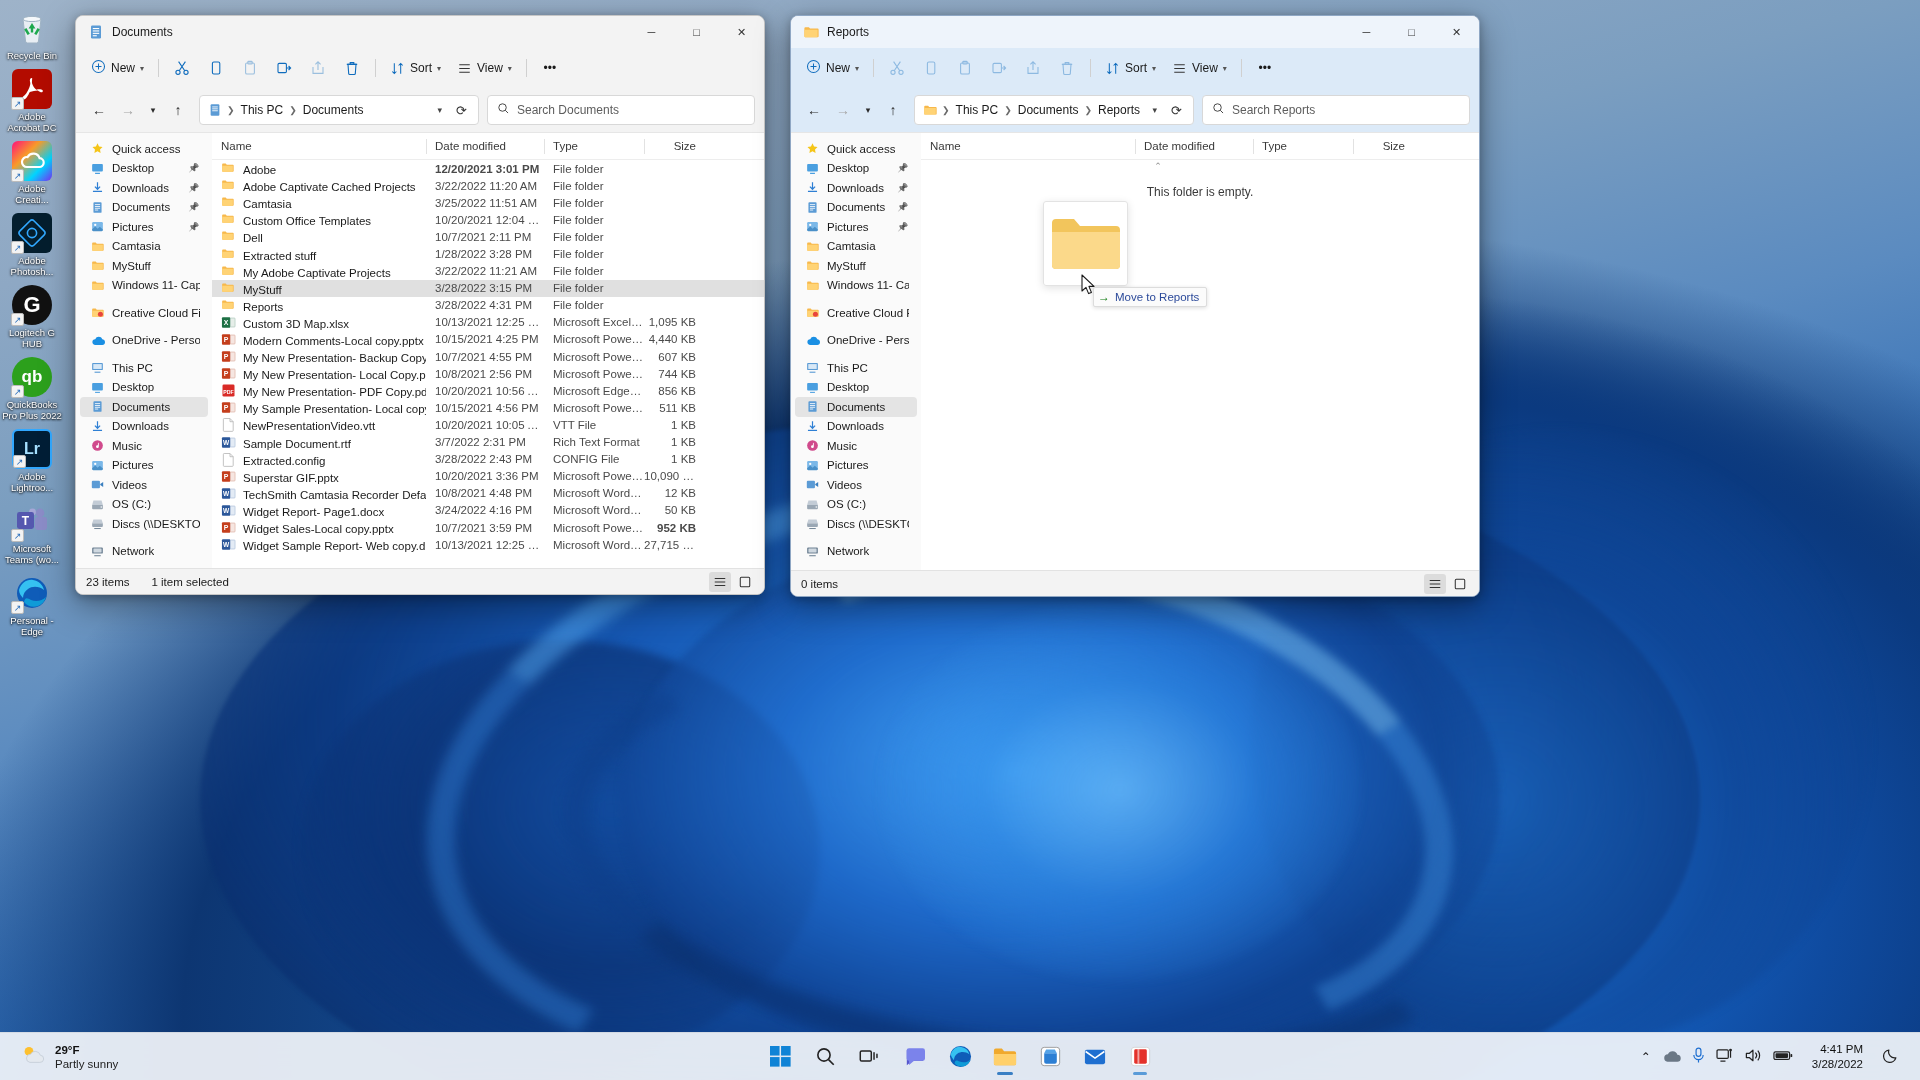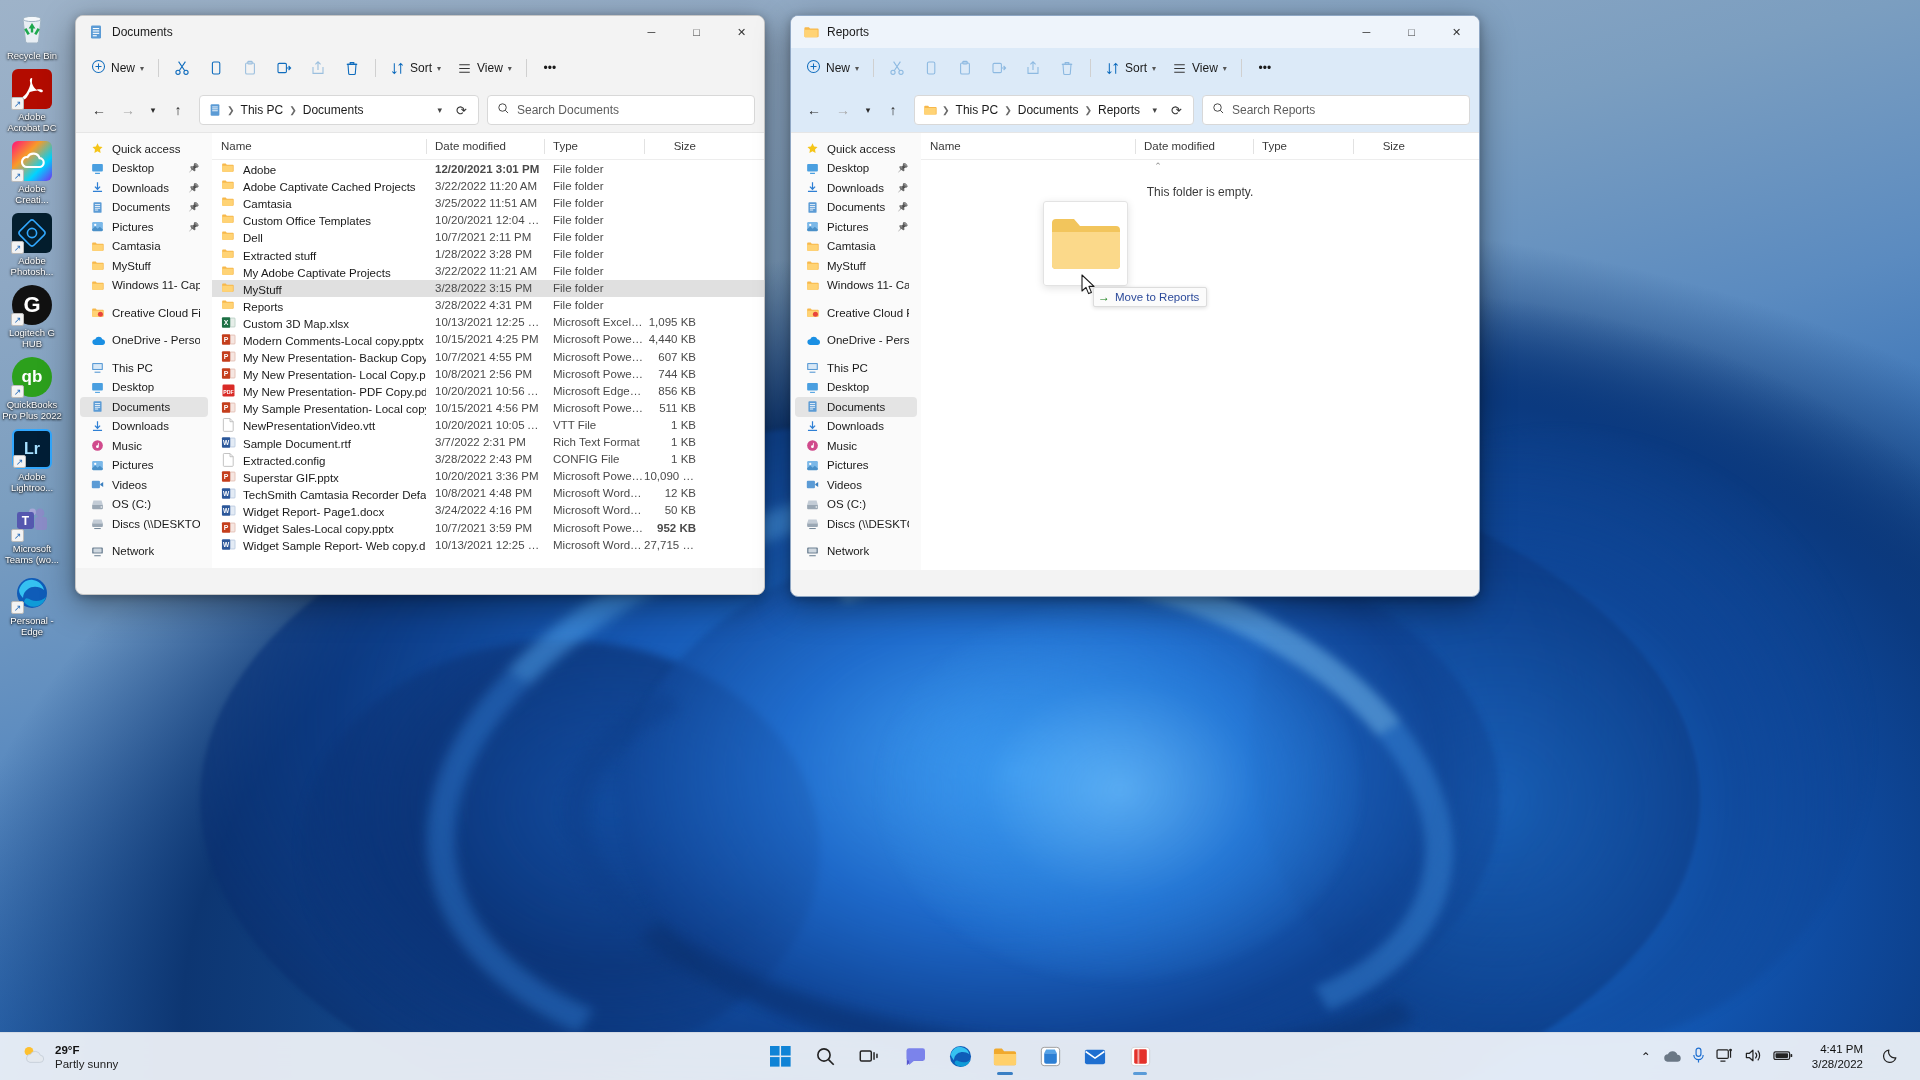--- a/index.html
+++ b/index.html
@@ -1132,20 +1132,36 @@
               <span>Widget Sample Report- Web copy.docx</span>
             </div>
             <div class="cell" style="width: 118px; color: rgb(74, 74, 74);">10/13/2021 12:25 PM</div>
             <div class="cell" style="width: 100px; color: rgb(74, 74, 74);">Microsoft Word D...</div>
             <div class="cell size" style="width: 62px; color: rgb(74, 74, 74);">27,715 KB</div>
           </div>
         </div>
     </div>
   </div>
 
+  <div class="statusbar">
+    <span>23 items</span>
+    <span>1 item selected</span>
+    <div class="viewtoggles">
+      <div class="vt active">
+        <svg width="14" height="14" viewBox="0 0 16 16">
+            <path d="M2 4h12M2 8h12M2 12h12" stroke="#333" stroke-width="1.2"></path>
+          </svg>
+      </div>
+      <div class="vt">
+        <svg width="14" height="14" viewBox="0 0 16 16">
+            <rect x="2.6" y="2.6" width="10.8" height="10.8" rx="1.2" fill="none" stroke="#333" stroke-width="1.2"></rect>
+          </svg>
+      </div>
+    </div>
+  </div>
 </div>
 
 <div class="win" id="win-reports">
 
   <div class="titlebar">
     <span class="tb-icon">
       <svg width="16" height="16" viewBox="0 0 16 16">
           <path d="M1.4 4.2a1 1 0 0 1 1-1h3.4l1.3 1.4h7.5a1 1 0 0 1 1 1v6.6a1 1 0 0 1-1 1H2.4a1 1 0 0 1-1-1Z" fill="#f7b84b"></path>
           <path d="M1.4 5.8h13.2v6.4a1 1 0 0 1-1 1H2.4a1 1 0 0 1-1-1Z" fill="#ffd375"></path>
         </svg>
@@ -1465,20 +1481,35 @@
       <div class="ch" style="width: 214px;">Name</div>
           <div class="ch" style="width: 118px;">Date modified</div>
           <div class="ch" style="width: 100px;">Type</div>
           <div class="ch" style="width: 62px; text-align: right; justify-content: flex-end; padding-right: 10px; padding-left: 0px;">Size</div>
         </div>
       <span class="scroll-caret" style="top:28px;left:237px;">⌃</span>
       <div class="empty-msg">This folder is empty.</div>
     </div>
   </div>
 
+  <div class="statusbar">
+    <span>0 items</span>
+    <div class="viewtoggles">
+      <div class="vt active">
+        <svg width="14" height="14" viewBox="0 0 16 16">
+            <path d="M2 4h12M2 8h12M2 12h12" stroke="#333" stroke-width="1.2"></path>
+          </svg>
+      </div>
+      <div class="vt">
+        <svg width="14" height="14" viewBox="0 0 16 16">
+            <rect x="2.6" y="2.6" width="10.8" height="10.8" rx="1.2" fill="none" stroke="#333" stroke-width="1.2"></rect>
+          </svg>
+      </div>
+    </div>
+  </div>
 </div>
 
 <div id="drag-ghost">
   <svg width="72" height="58" viewBox="0 0 72 58">
     <path d="M2 8a4 4 0 0 1 4-4h18l6 7h36a4 4 0 0 1 4 4v35a4 4 0 0 1-4 4H6a4 4 0 0 1-4-4Z" fill="#f2c55c"></path>
     <path d="M2 17h68v33a4 4 0 0 1-4 4H6a4 4 0 0 1-4-4Z" fill="#fbd98a"></path>
   </svg>
 </div>
 
 <div id="drag-cursor">

